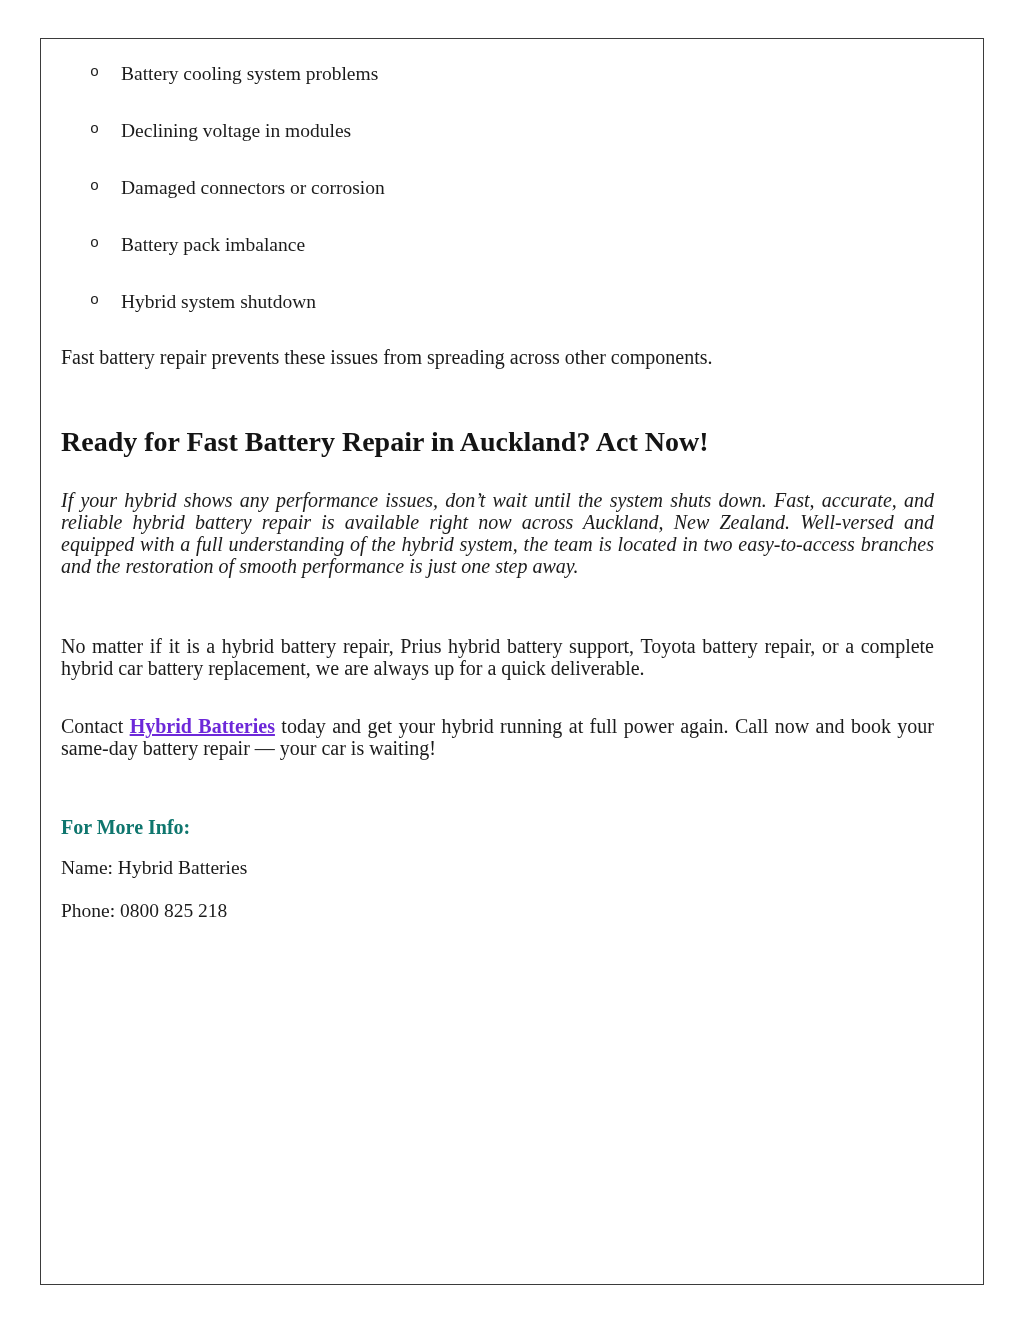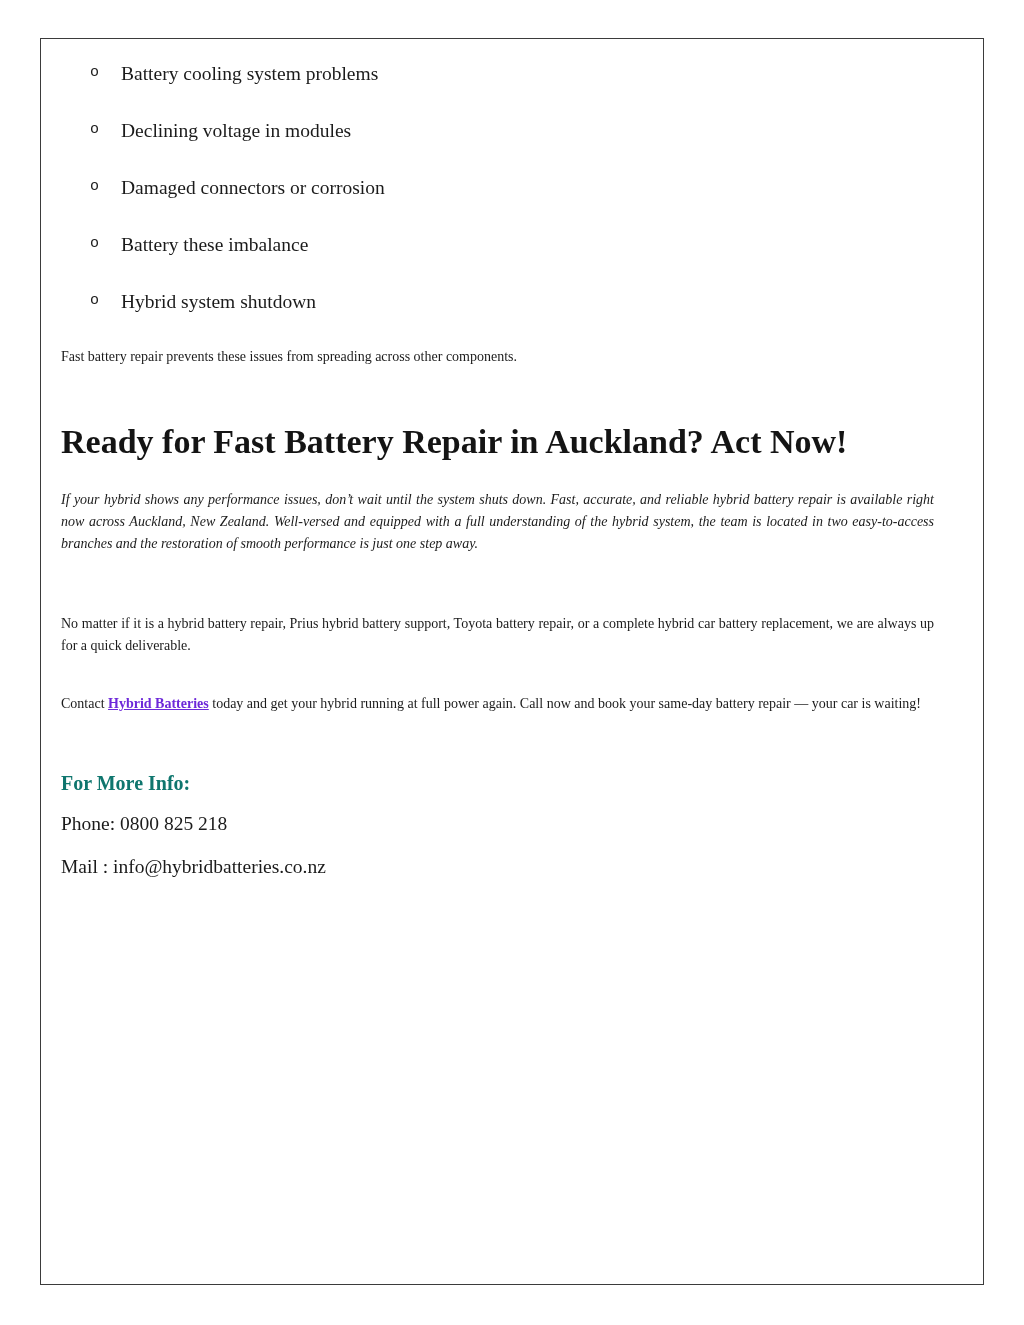--- a/index.html
+++ b/index.html
@@ -36,28 +36,28 @@
     position: absolute;
     left: 29px;
     top: 2px;
     font-family: "Liberation Mono", monospace;
     font-size: 15px;
     line-height: 15px;
     color: #1b1b1b;
   }
   .para {
     margin: 0;
-    font-size: 14px;
+    font-size: 20px;
     line-height: 22px;
   }
   .para.justify { text-align: justify; }
   .summary-para { margin-bottom: 0; }
   .heading {
     margin: 57px 0 30px 0;
-    font-size: 34px;
+    font-size: 28px;
     line-height: 34px;
     font-weight: bold;
     color: #141414;
   }
   .para-1 { margin-bottom: 58px; font-style: italic; }
   .para-2 { margin-bottom: 36px; margin-top: 12px; }
   .para-contact { margin-bottom: 56px; }
   .link {
     color: #6d28d9;
     font-weight: bold;
@@ -90,36 +90,36 @@
     <div class="list-item">
       <span class="bullet">o</span>
       <span>Declining voltage in modules</span>
     </div>
     <div class="list-item">
       <span class="bullet">o</span>
       <span>Damaged connectors or corrosion</span>
     </div>
     <div class="list-item">
       <span class="bullet">o</span>
-      <span>Battery these imbalance</span>
+      <span>Battery pack imbalance</span>
     </div>
     <div class="list-item last">
       <span class="bullet">o</span>
       <span>Hybrid system shutdown</span>
     </div>
   </div>
 
   <p class="para summary-para">Fast battery repair prevents these issues from spreading across other components.</p>
 
   <h1 class="heading">Ready for Fast Battery Repair in Auckland? Act Now!</h1>
 
   <p class="para justify para-1">If your hybrid shows any performance issues, don’t wait until the system shuts down. Fast, accurate, and reliable hybrid battery repair is available right now across Auckland, New Zealand. Well-versed and equipped with a full understanding of the hybrid system, the team is located in two easy-to-access branches and the restoration of smooth performance is just one step away.</p>
 
   <p class="para justify para-2">No matter if it is a hybrid battery repair, Prius hybrid battery support, Toyota battery repair, or a complete hybrid car battery replacement, we are always up for a quick deliverable.</p>
 
   <p class="para justify para-contact"><span>Contact </span><a class="link">Hybrid Batteries</a><span> today and get your hybrid running at full power again. Call now and book your same-day battery repair — your car is waiting!</span></p>
 
   <p class="info-heading">For More Info:</p>
 
+  <p class="info-line">Name: Hybrid Batteries</p>
   <p class="info-line">Phone: 0800 825 218</p>
-  <p class="info-line">Mail : info@hybridbatteries.co.nz</p>
 
 </div>
 
 </body></html>

